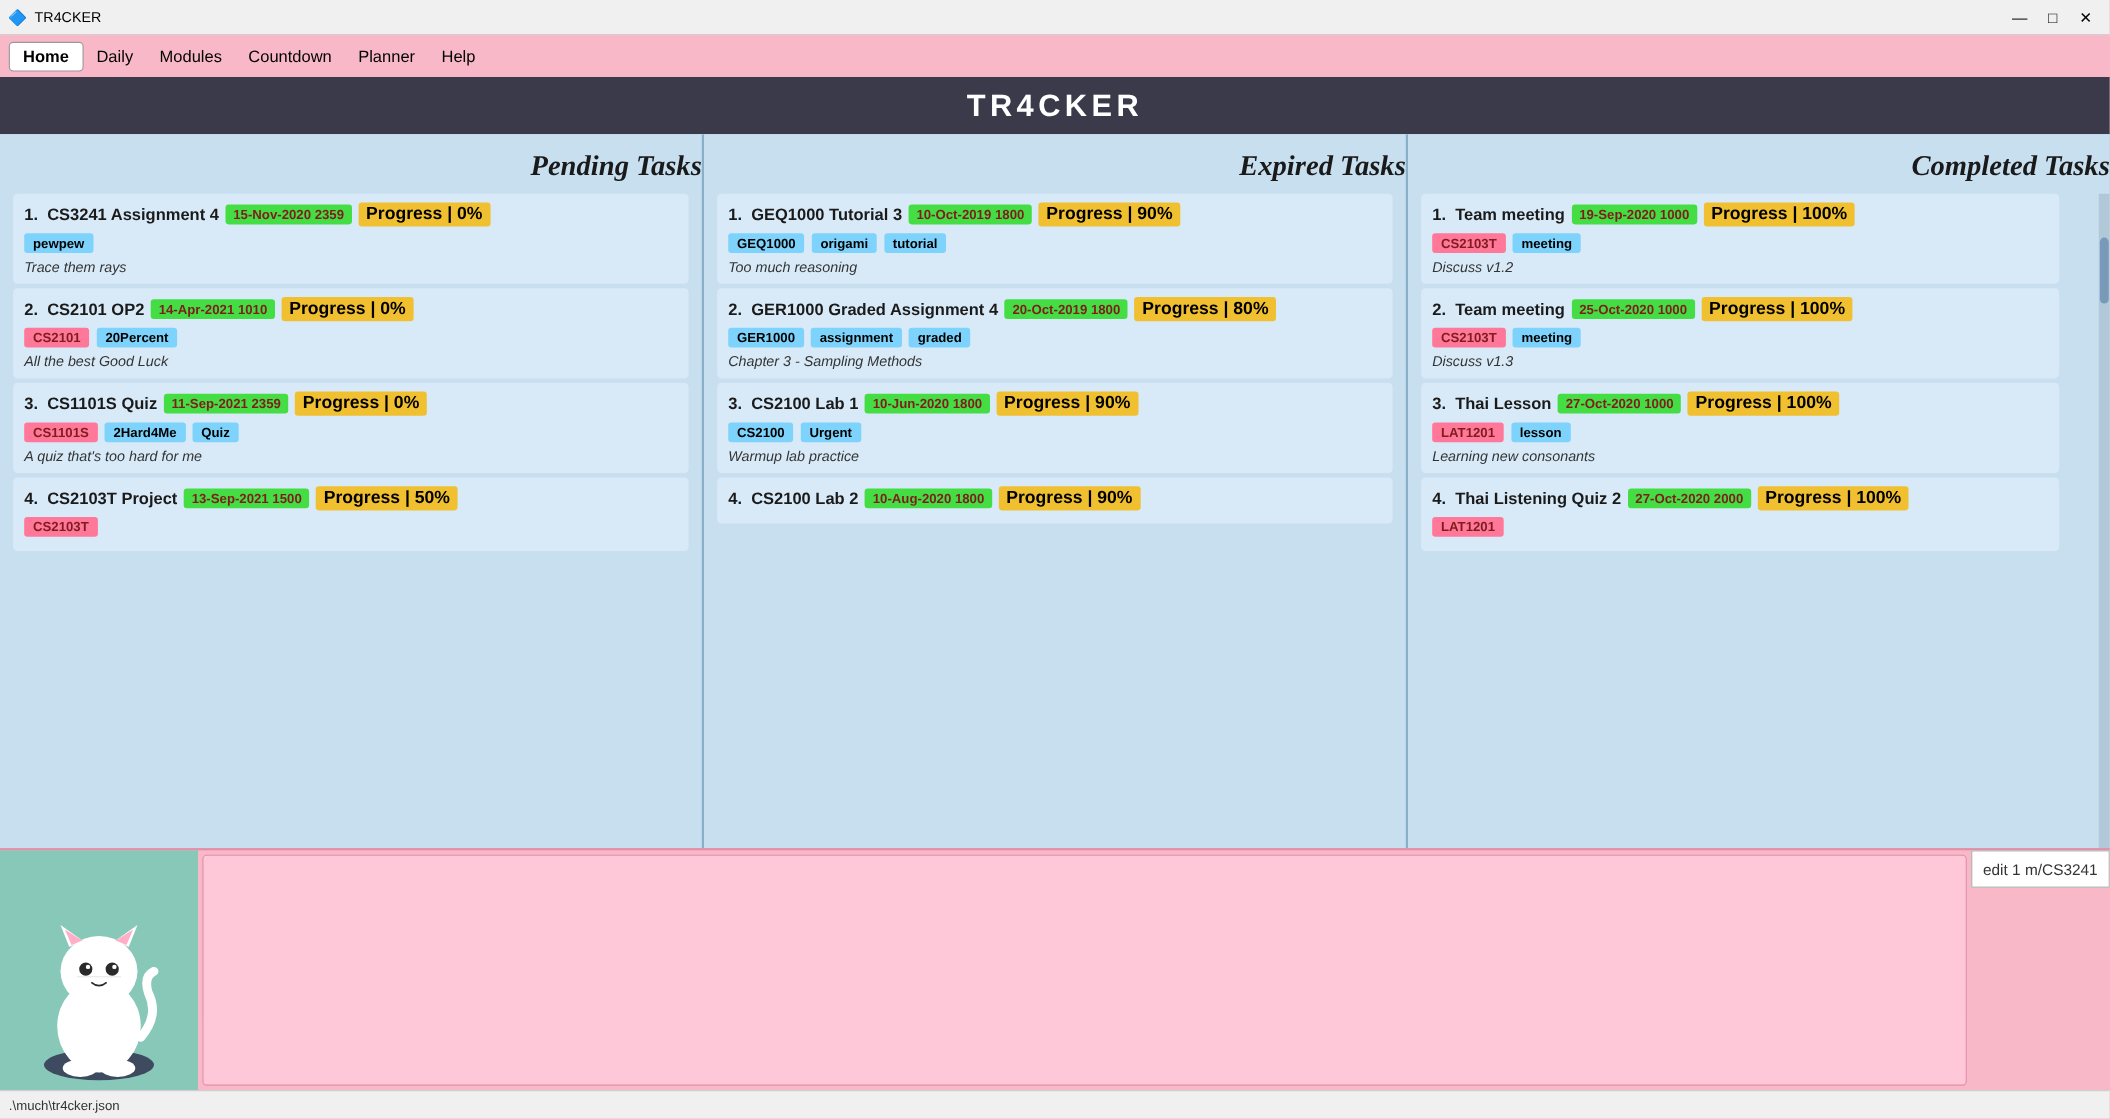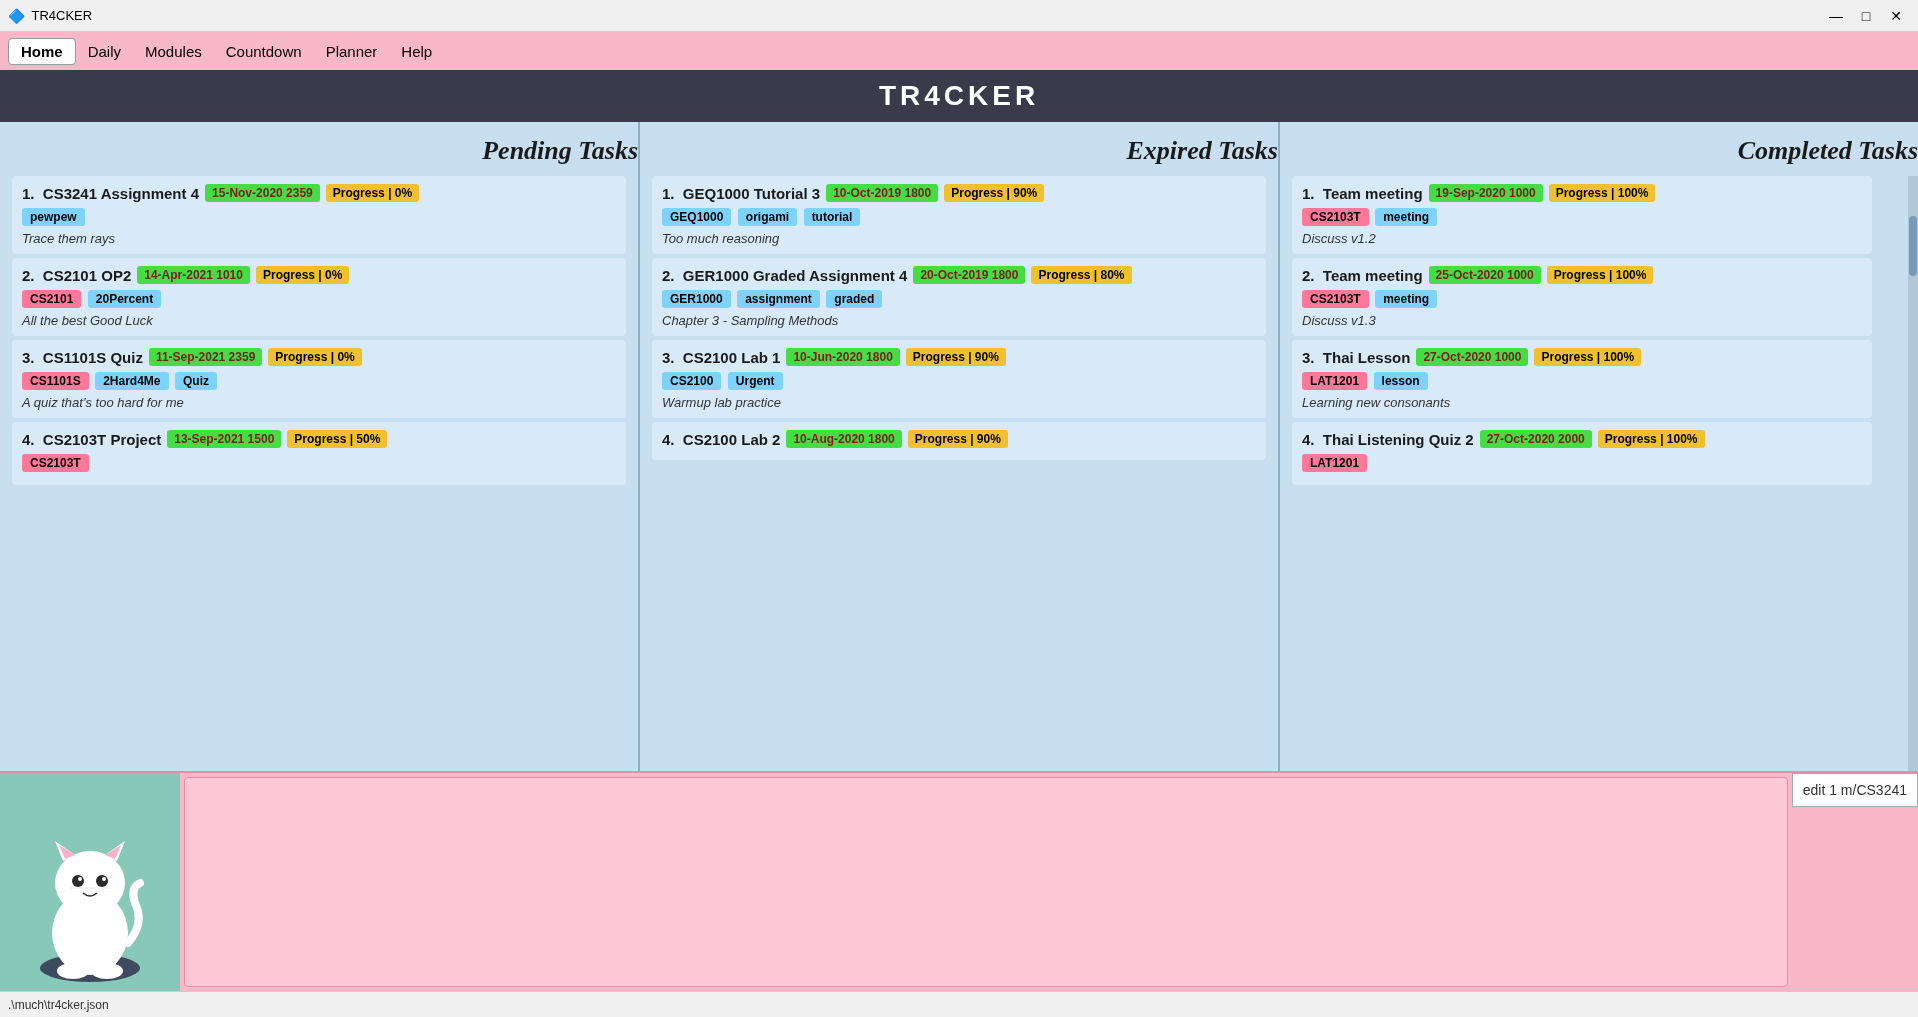--- a/index.html
+++ b/index.html
@@ -125,36 +125,36 @@
       font-size: 12px;
       font-weight: bold;
       padding: 2px 7px;
       border-radius: 3px;
       white-space: nowrap;
     }
 
     .progress-badge {
       background: #f0c030;
       color: black;
-      font-size: 12px;
+      font-size: 16px;
       font-weight: bold;
       padding: 2px 7px;
       border-radius: 3px;
       white-space: nowrap;
     }
 
     .tag {
       font-size: 12px;
       font-weight: bold;
       padding: 2px 8px;
       border-radius: 3px;
       display: inline-block;
       margin: 2px 2px 2px 0;
     }
-    .tag-pink { background: #ff7799; color: #000000; text-align: right; }
+    .tag-pink { background: #ff7799; color: #7f1d1d; text-align: right; }
     .tag-cyan { background: #7dd3fc; color: black; }
 
     .task-tags { margin: 3px 0; }
     .task-desc {
       font-style: italic;
       font-size: 13px;
       color: #333;
       margin-top: 3px;
     }
 

